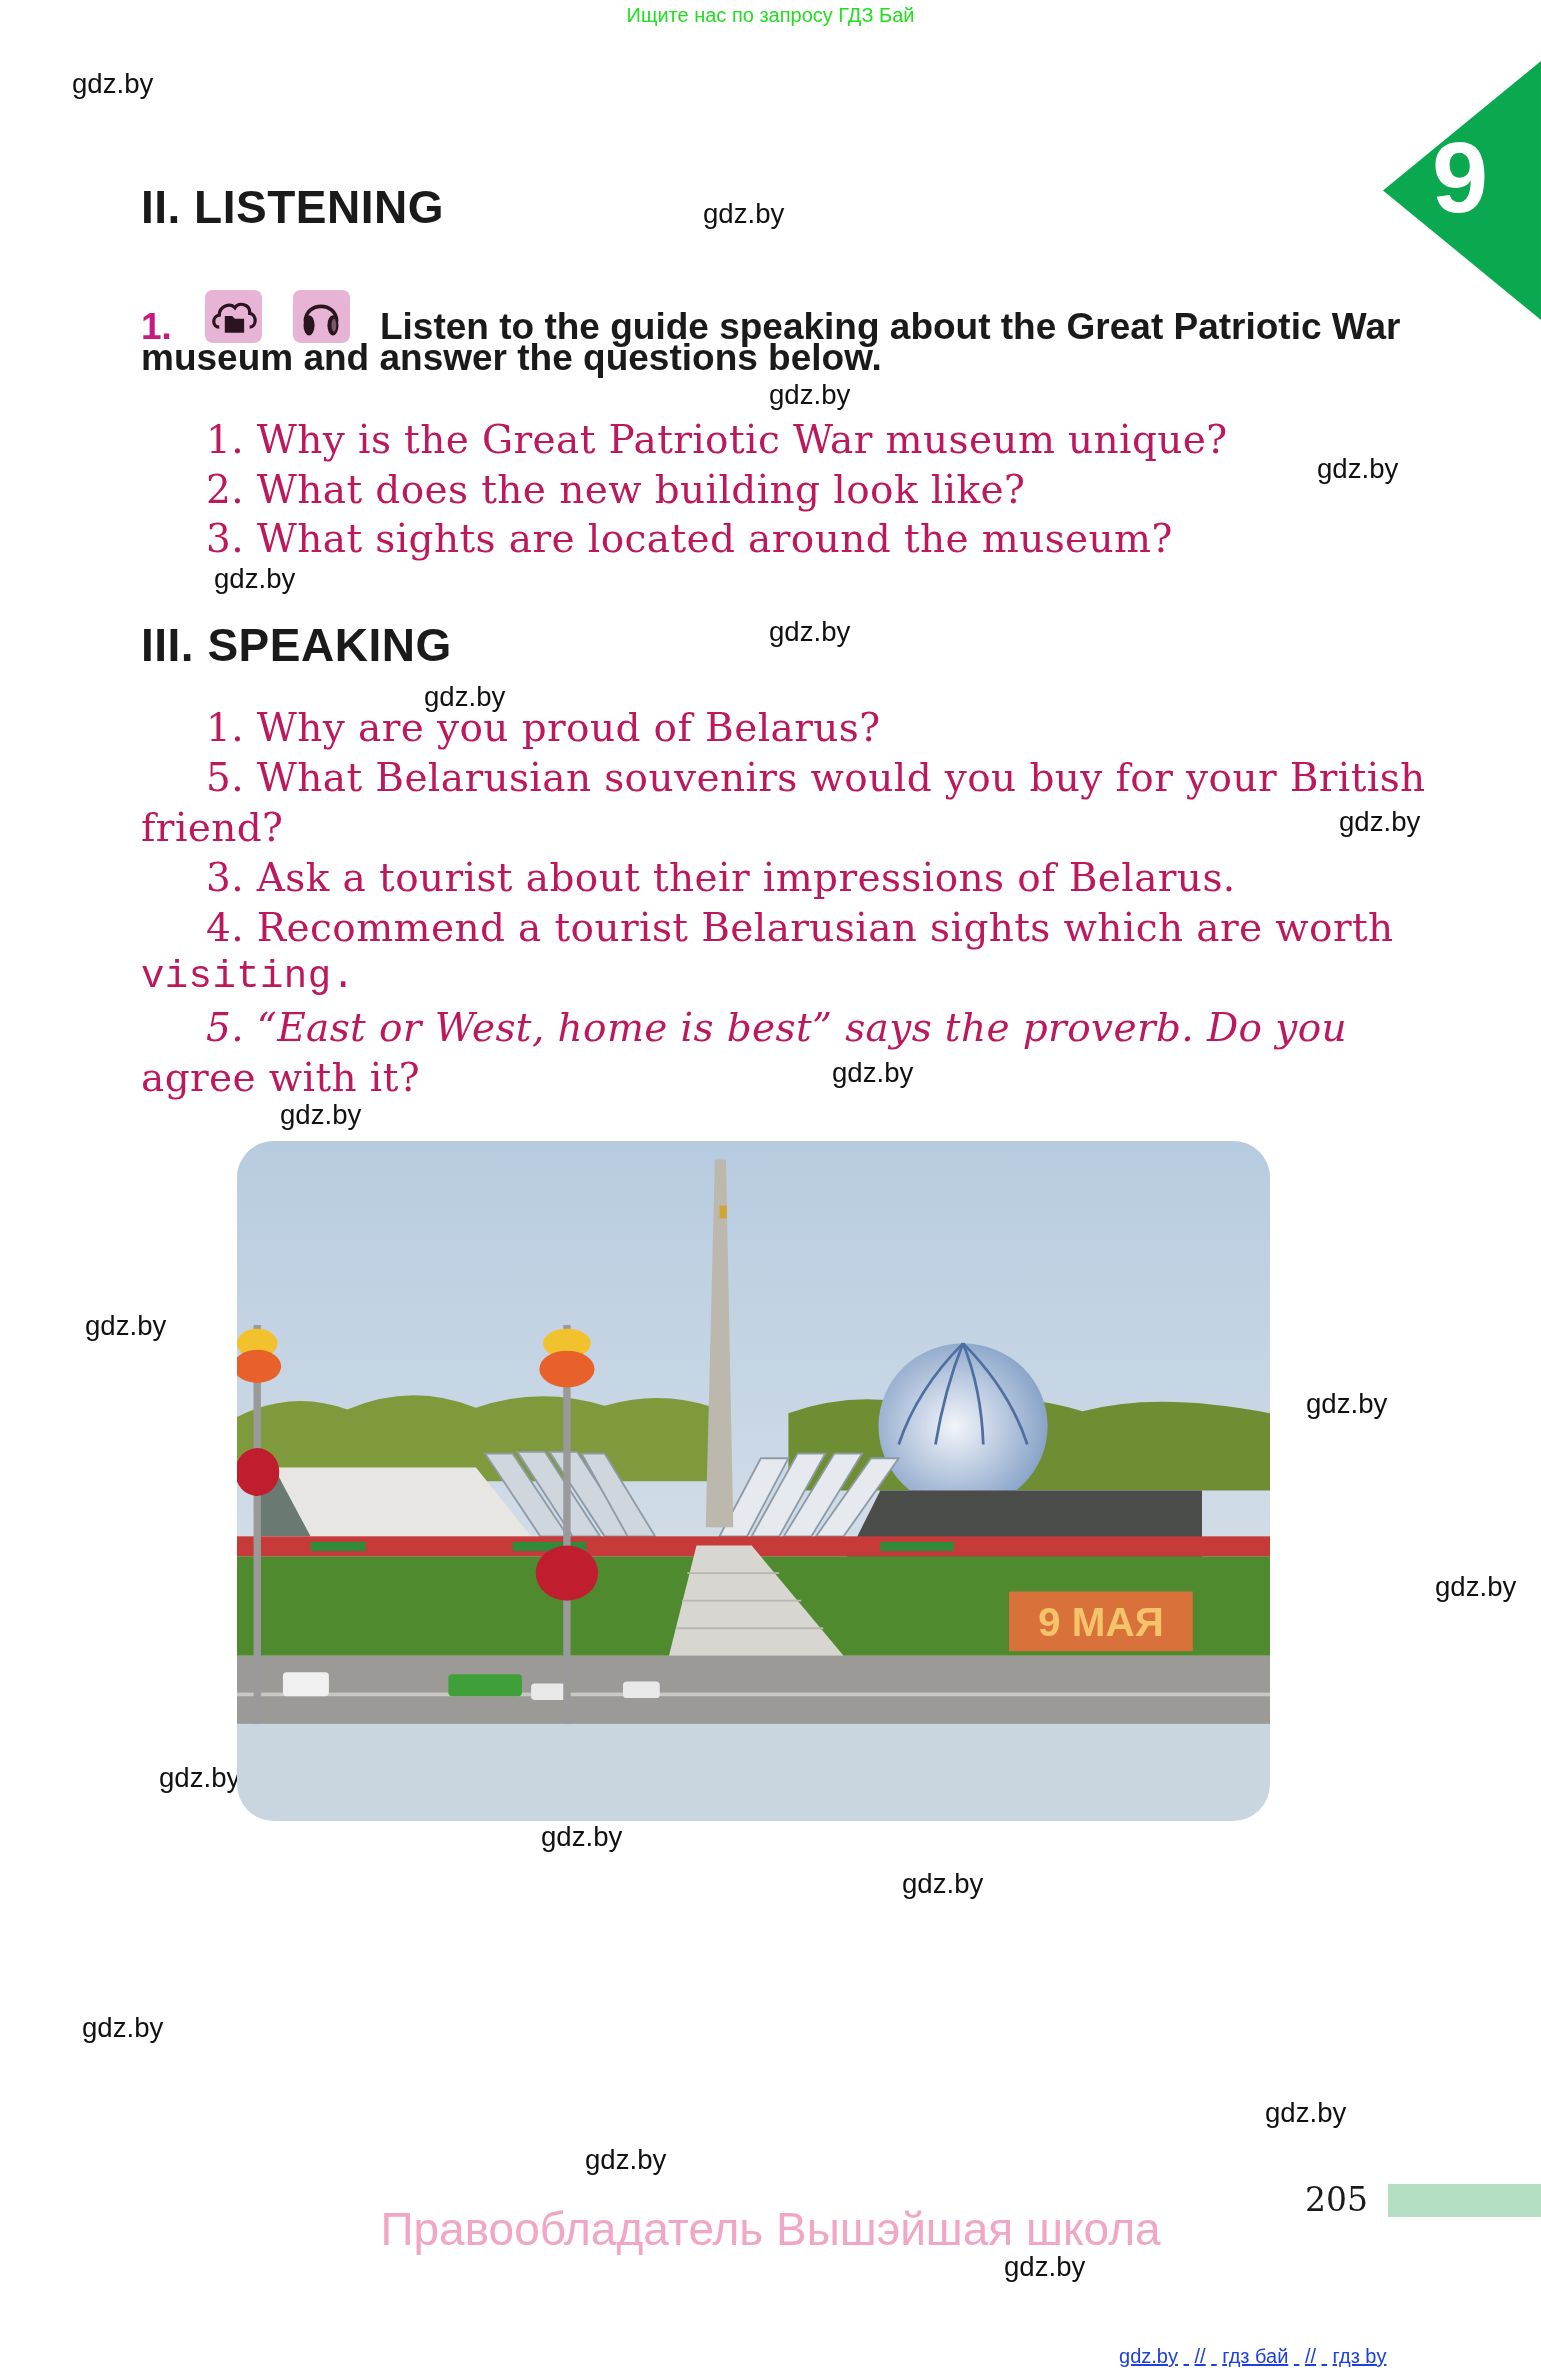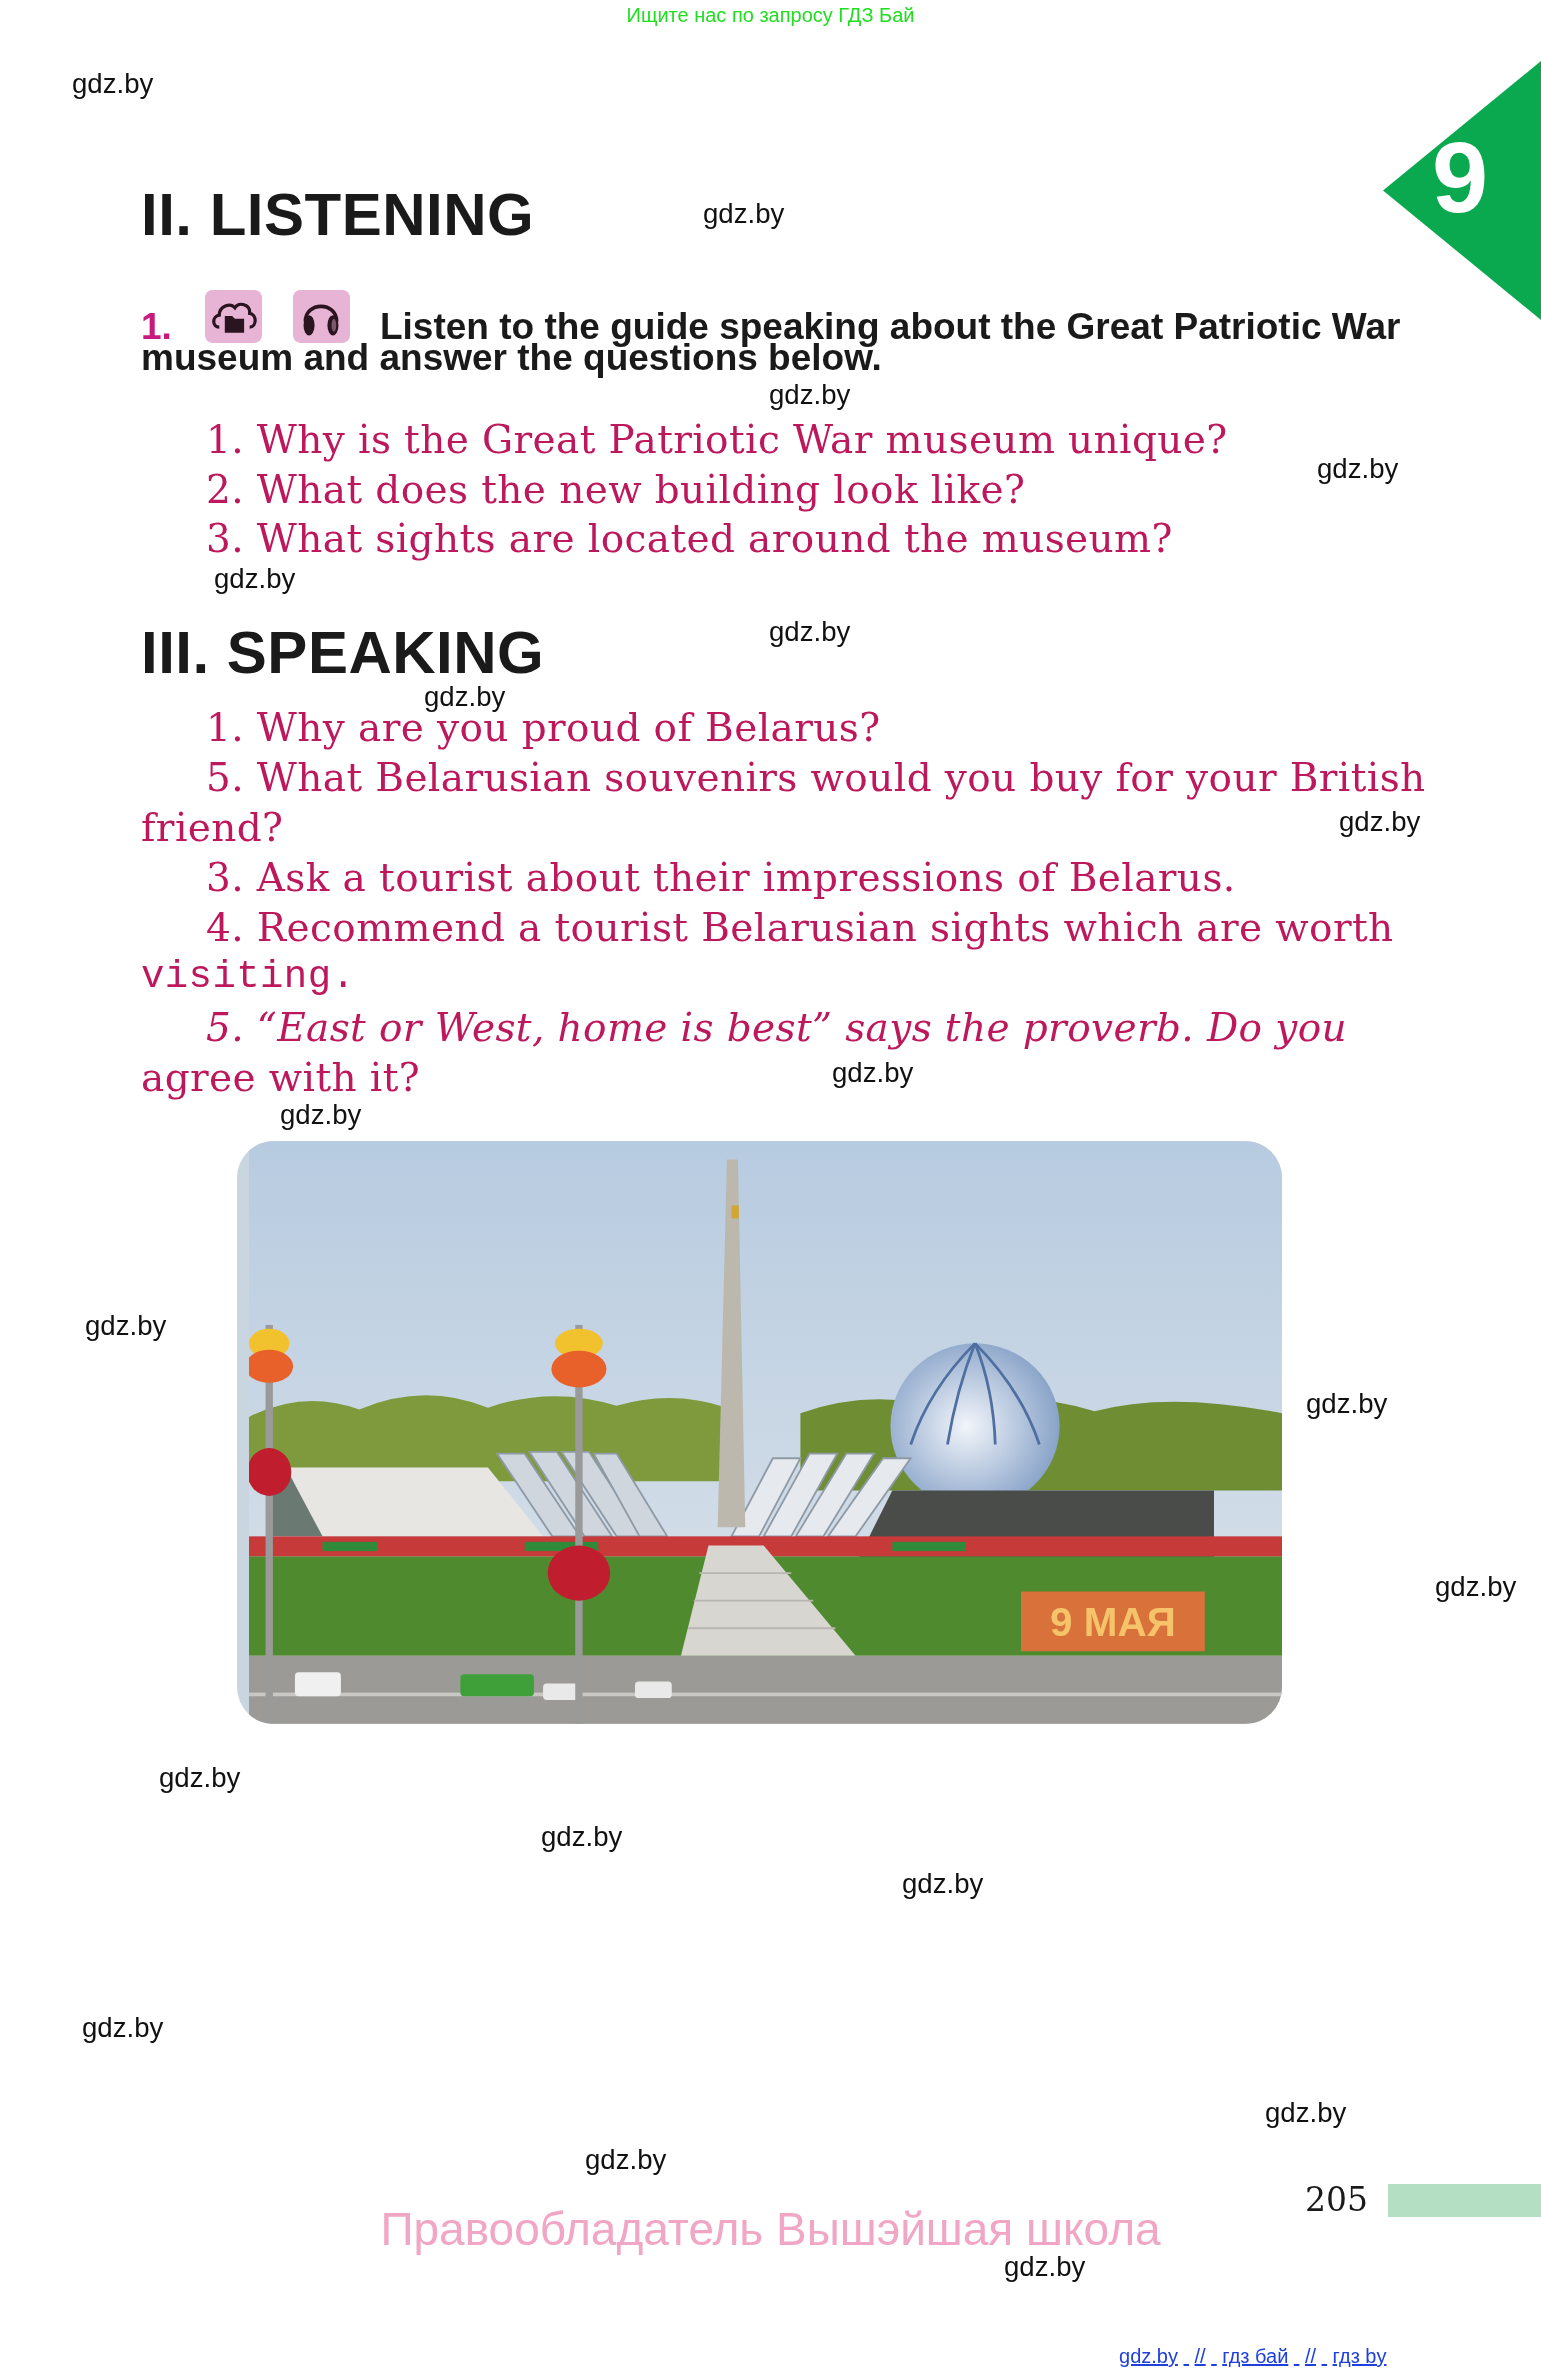--- a/index.html
+++ b/index.html
@@ -8,30 +8,30 @@
   .sans { font-family: "Liberation Sans", "DejaVu Sans", sans-serif; }
   .serif { font-family: "DejaVu Serif", "Liberation Serif", serif; }
 
   .top-banner { left: 0; width: 1541px; top: 3.7px; text-align: center; font-size: 20px; color: #22dd22; }
   .wm { font-size: 27.6px; color: #111; white-space: nowrap; }
 
   .chapter-tab { left: 1383px; top: 61px; width: 158px; height: 259px; }
   .chapter-tab svg { display: block; }
   .chapter-num { left: 1423px; top: 127px; width: 74px; text-align: center; color: #fff; font-size: 101px; font-weight: bold; line-height: 1; }
 
-  .section-head { font-size: 60px; font-weight: bold; color: #1a1a1a; letter-spacing: 0.5px; white-space: nowrap; }
+  .section-head { font-size: 46px; font-weight: bold; color: #1a1a1a; letter-spacing: 0.5px; white-space: nowrap; }
 
   .task-line { left: 141px; font-size: 37px; font-weight: bold; color: #1a1a1a; white-space: nowrap; }
   .task-num { color: #c8197f; }
   .task-icon { display: inline-block; width: 57px; height: 53px; background: #e8b4d6; border-radius: 7.4px; vertical-align: -3.7px; margin-right: 20px; position: relative; }
   .task-icon svg { position: absolute; left: 4.6px; top: 3.7px; }
 
   .q-line { font-size: 39px; color: #be185d; white-space: nowrap; letter-spacing: 0.4px; }
 
-  .photo { left: 237px; top: 1141px; width: 1033px; height: 583px; border-radius: 37px; overflow: hidden; background: #c9d6e0; padding-left: 12px; }
+  .photo { left: 237px; top: 1141px; width: 1033px; height: 680px; border-radius: 37px; overflow: hidden; background: #c9d6e0; }
 
   .page-num { left: 1305px; top: 2180px; font-size: 33px; color: #1a1a1a; }
   .page-bar { left: 1388px; top: 2184px; width: 153px; height: 33px; background: #b5dfc2; }
 
   .copyright { left: 0; width: 1541px; top: 2202px; text-align: center; font-size: 46px; color: #f0a6c4; }
   .bottom-links { left: 0; width: 1392px; top: 2345px; text-align: right; font-size: 20px; color: #2040dd; text-decoration: underline; }
   .bottom-links span { margin: 0 5.5px; }
 </style>
 </head>
 <body>

